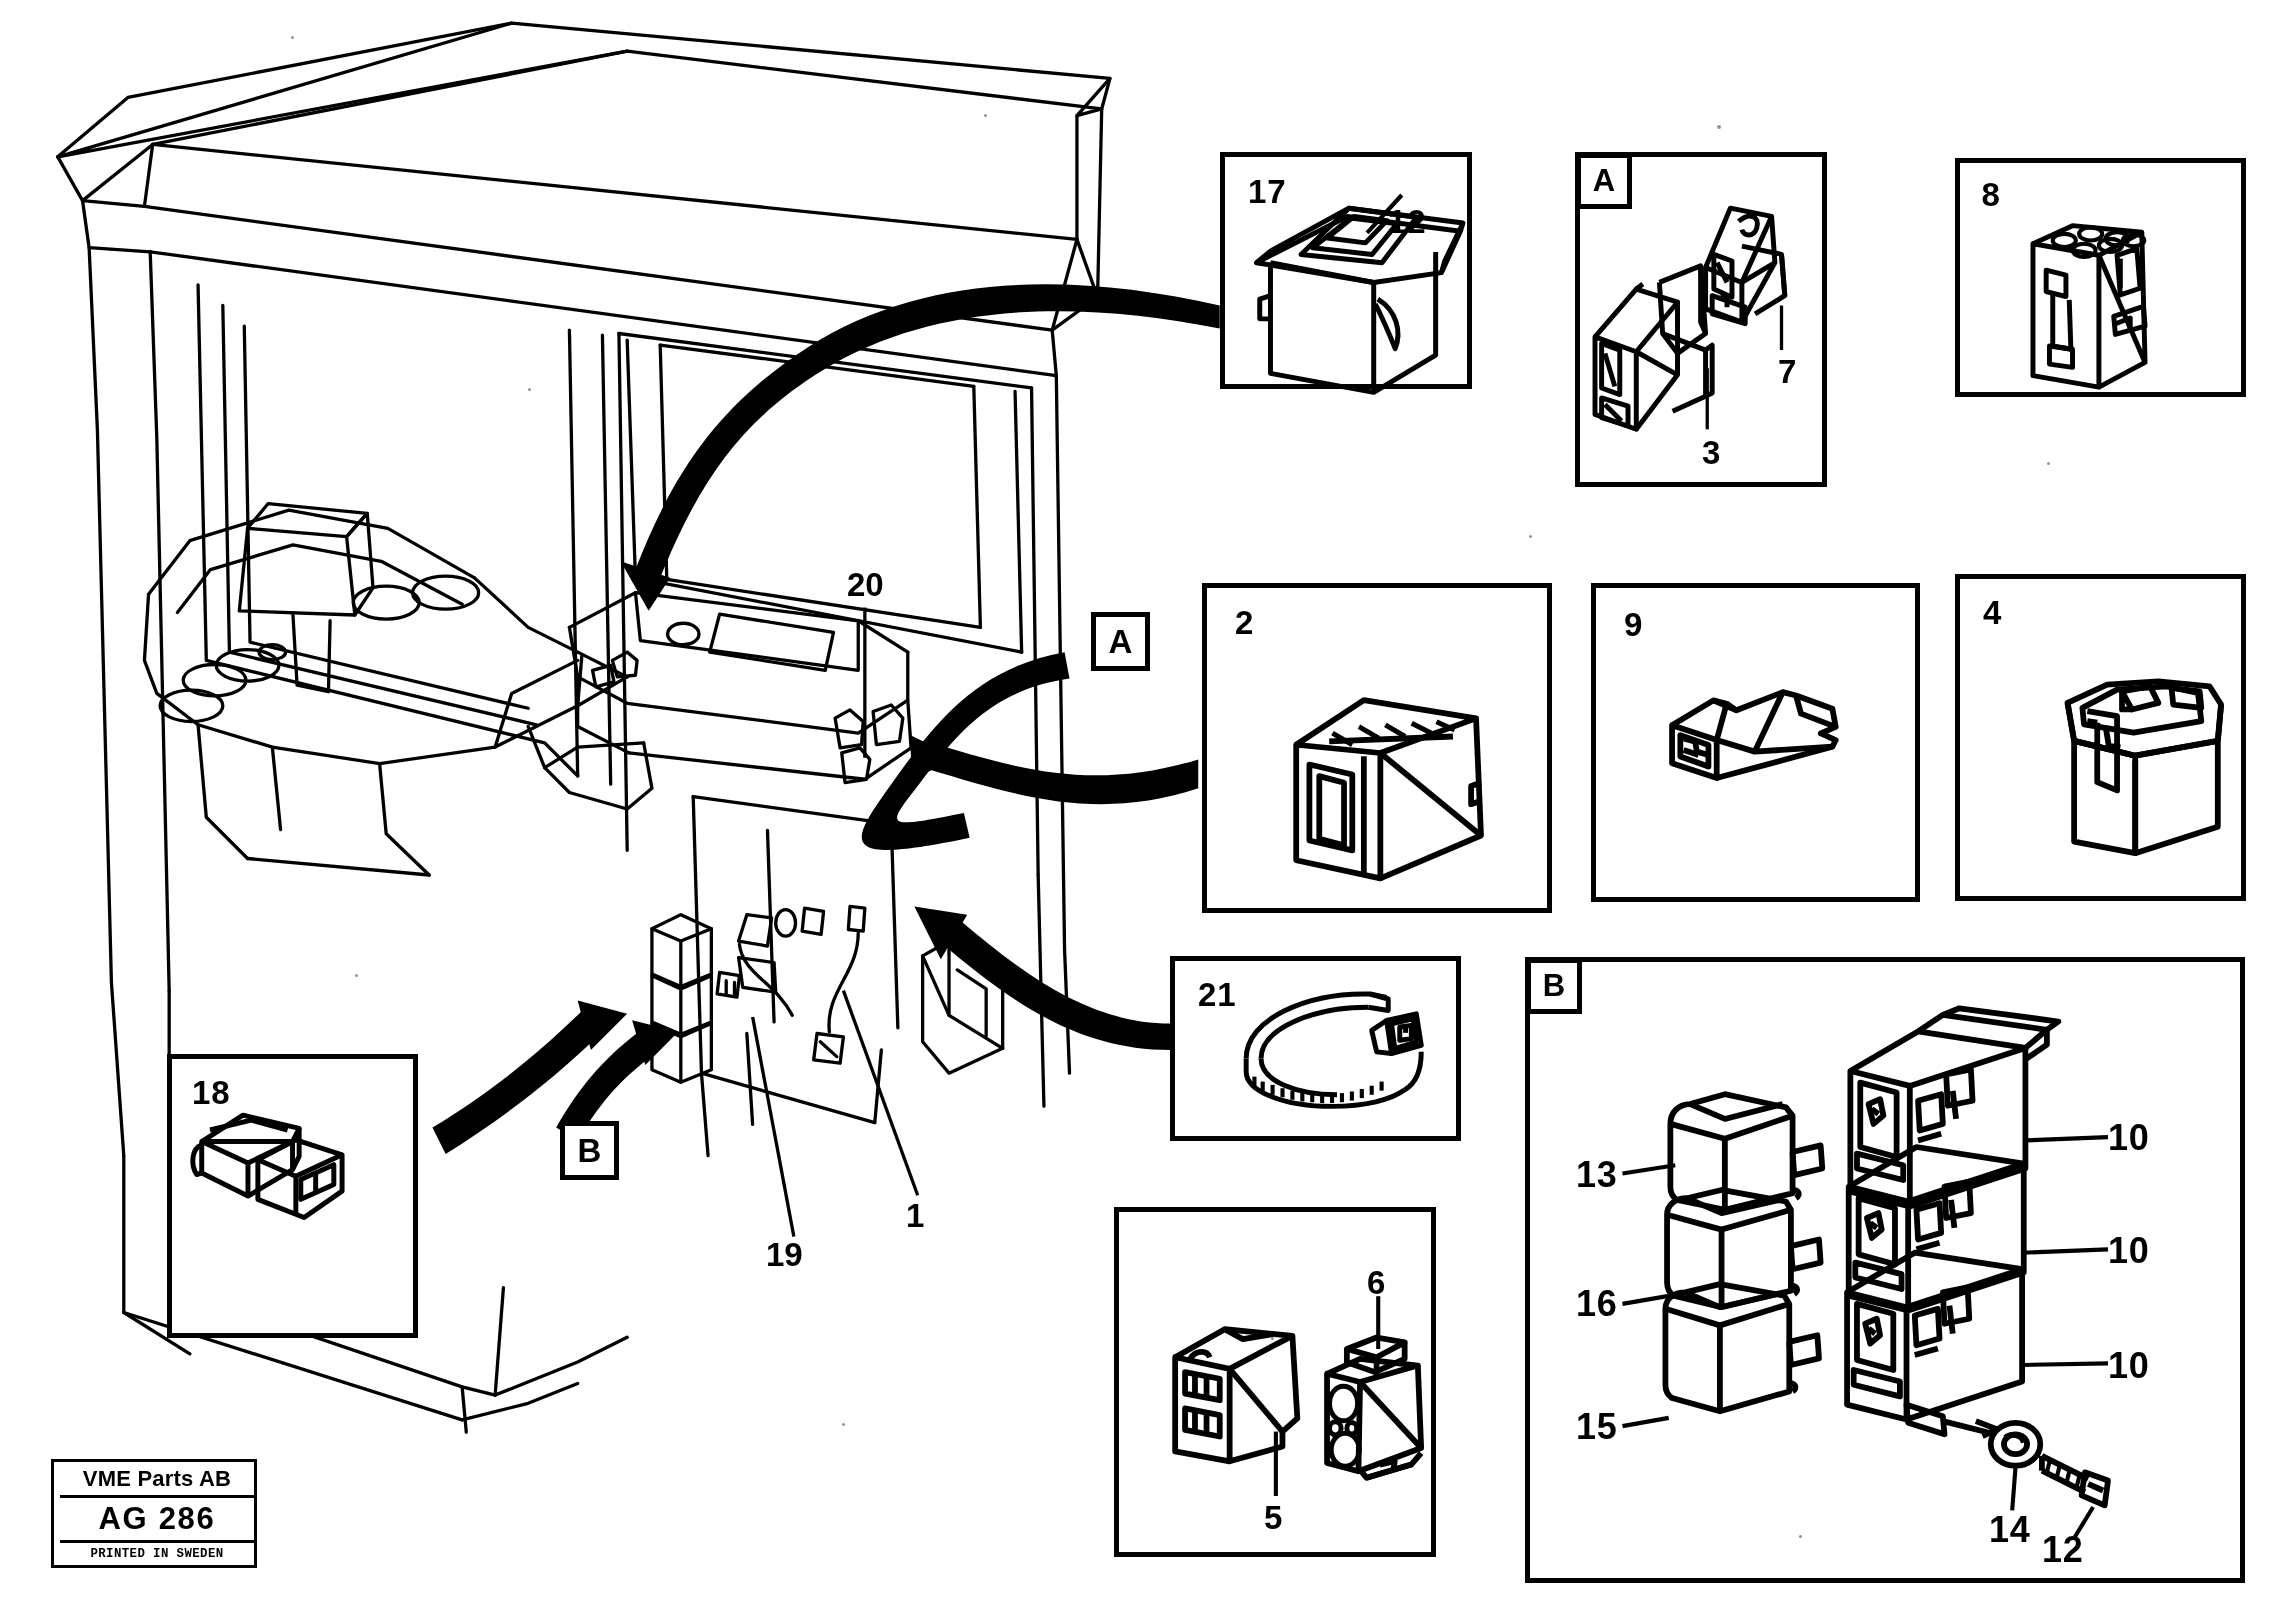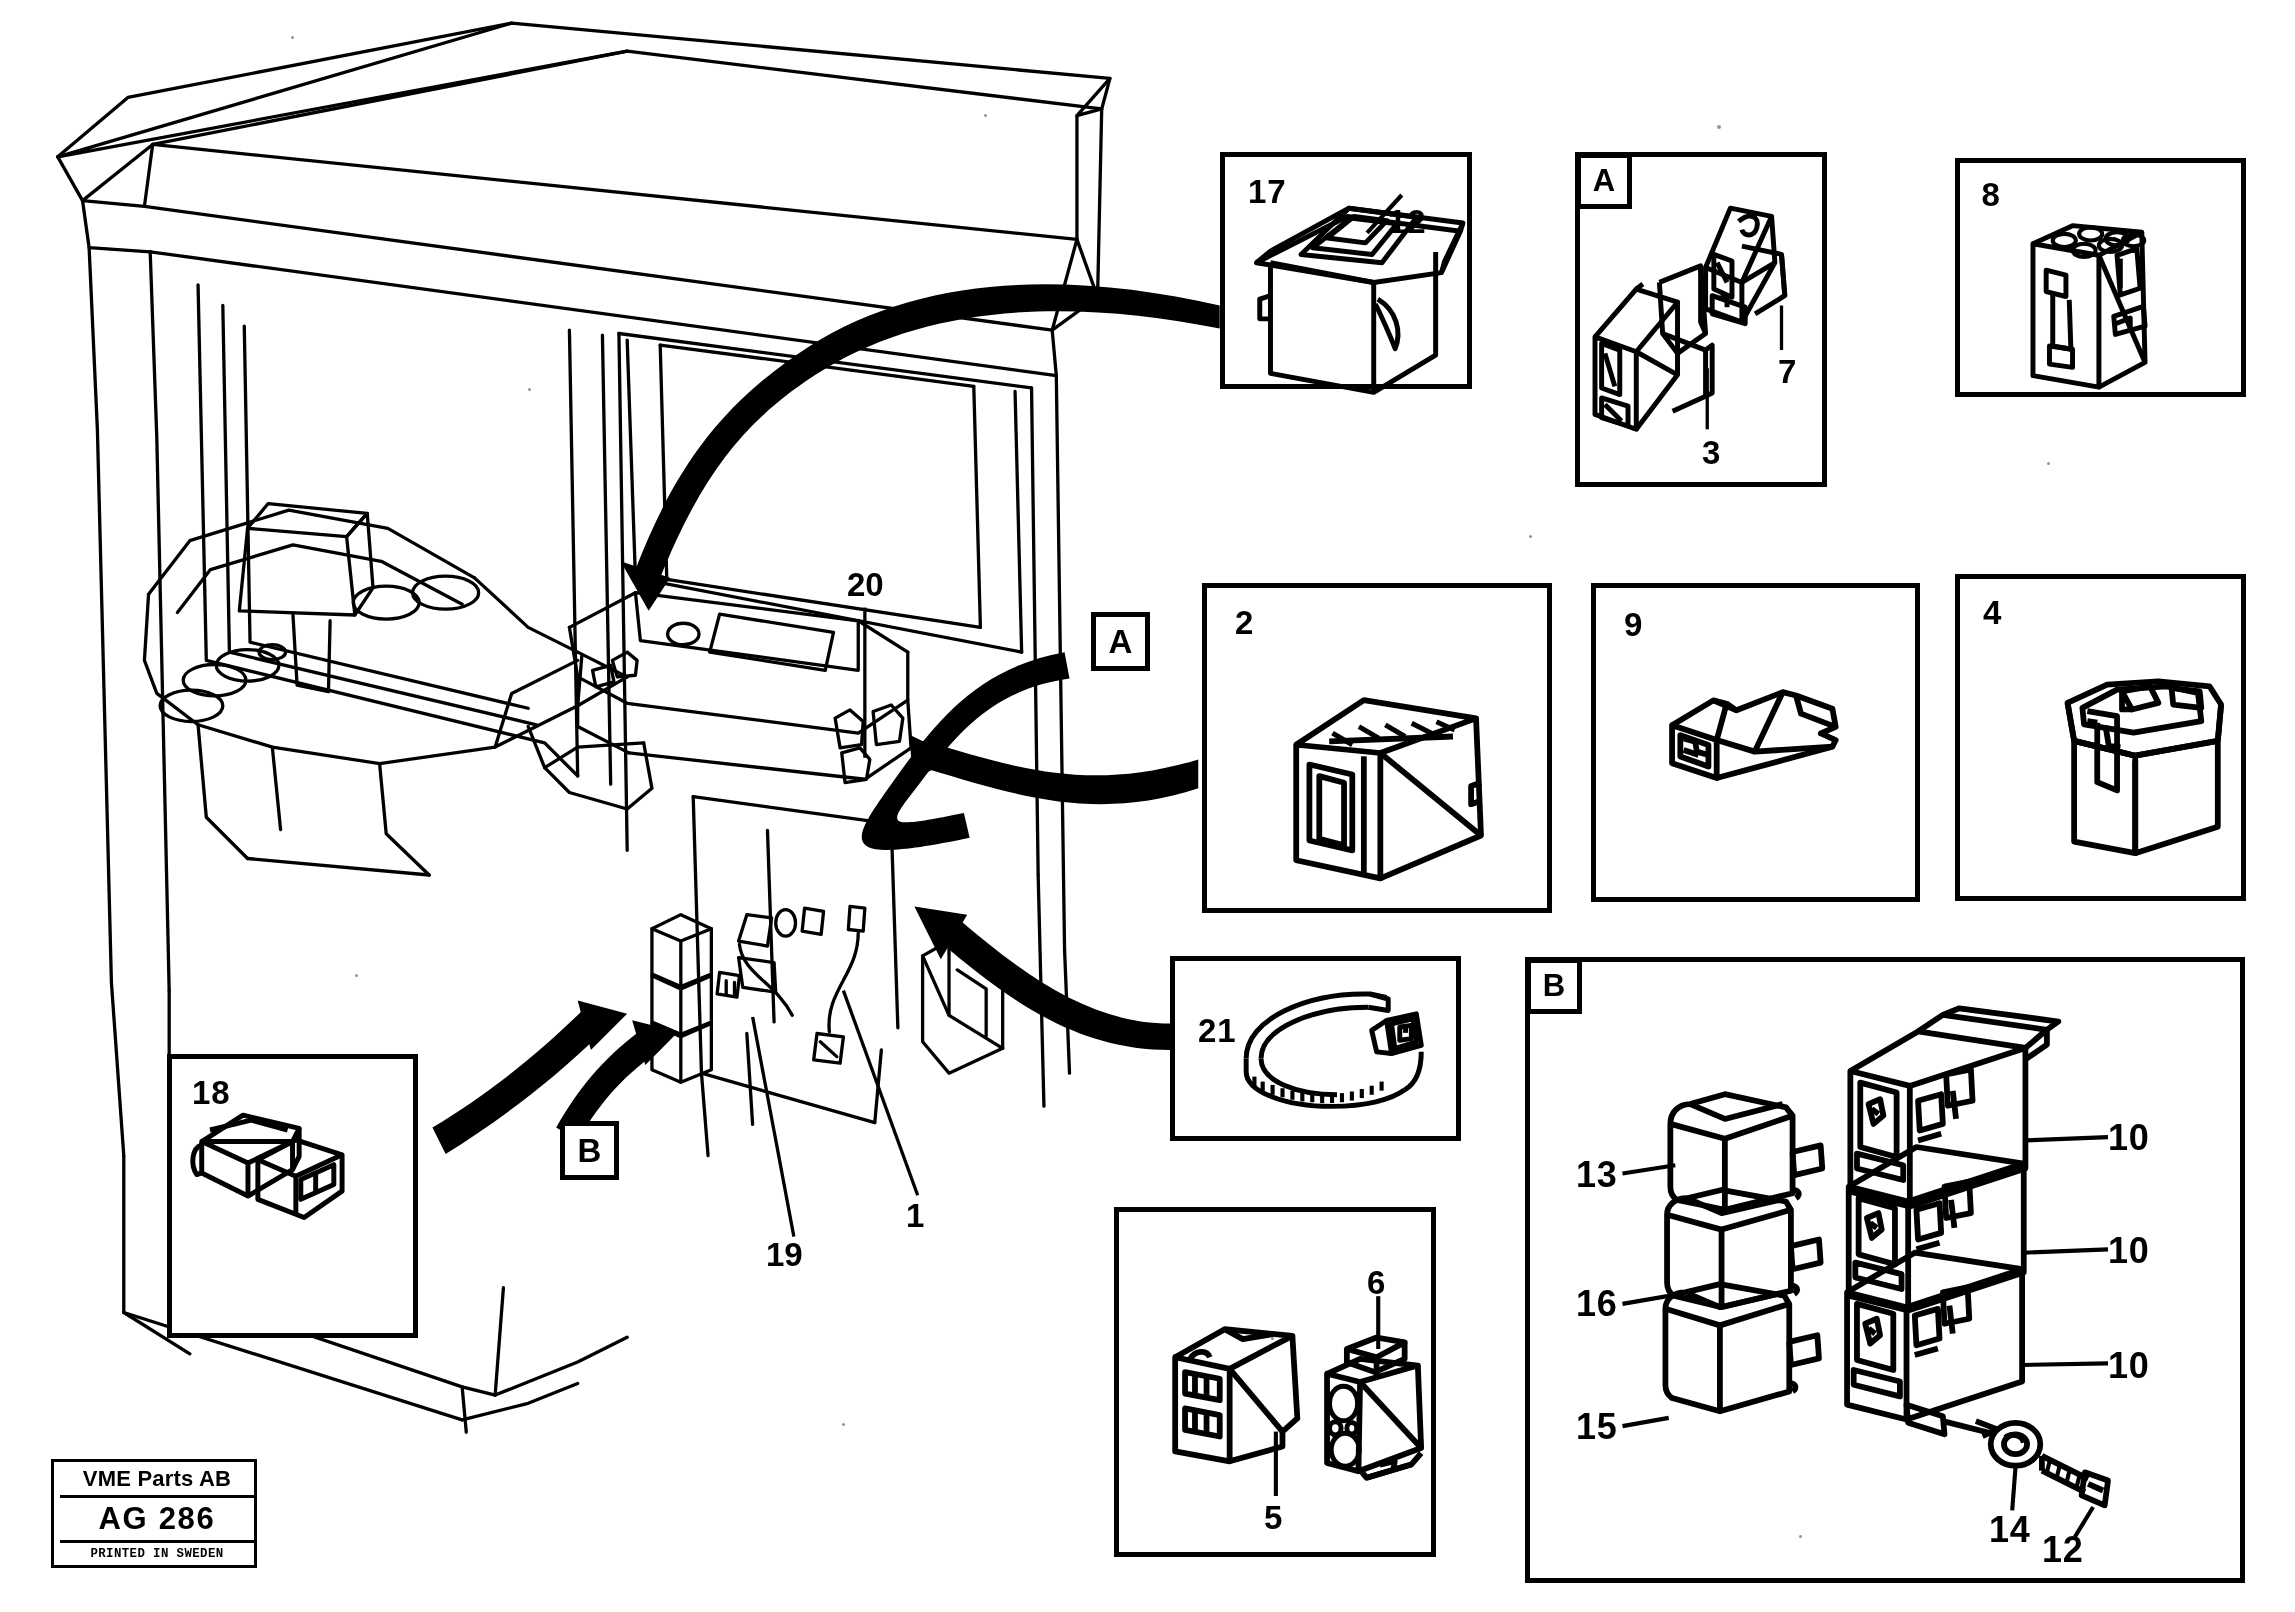--- a/index.html
+++ b/index.html
@@ -467,21 +467,21 @@
         <path d="M154 160 L190 166 L190 256 L166 246 L166 174"></path>
         <path d="M166 174 L154 172"></path>
         <path d="M176 178 L180 202 L194 204"></path>
 
         <path d="M212 220 L212 330"></path>
       </g>
     </svg>
   </div>
 
   <div class="dbox" style="left:1170px;top:956px;width:291px;height:185px;">
-    <div class="pnum" style="left:23px;top:16.5px;margin-top:36px;">21</div>
+    <div class="pnum" style="left:23px;top:16.5px;">21</div>
     <svg class="layer" style="width:291px;height:185px;" viewBox="0 0 352 224">
       <g fill="none" stroke="#000" stroke-width="6" stroke-linejoin="round">
 
         <path d="M86 118 C86 70 160 38 236 40 L256 44"></path>
         <path d="M86 118 L86 134 C86 158 132 176 190 176 C230 176 262 168 278 156"></path>
 
         <path d="M104 118 C104 82 166 56 234 56"></path>
         <path d="M104 118 C104 146 148 162 196 162"></path>
 
         <path d="M236 40 L258 46 L258 60 L234 56"></path>

